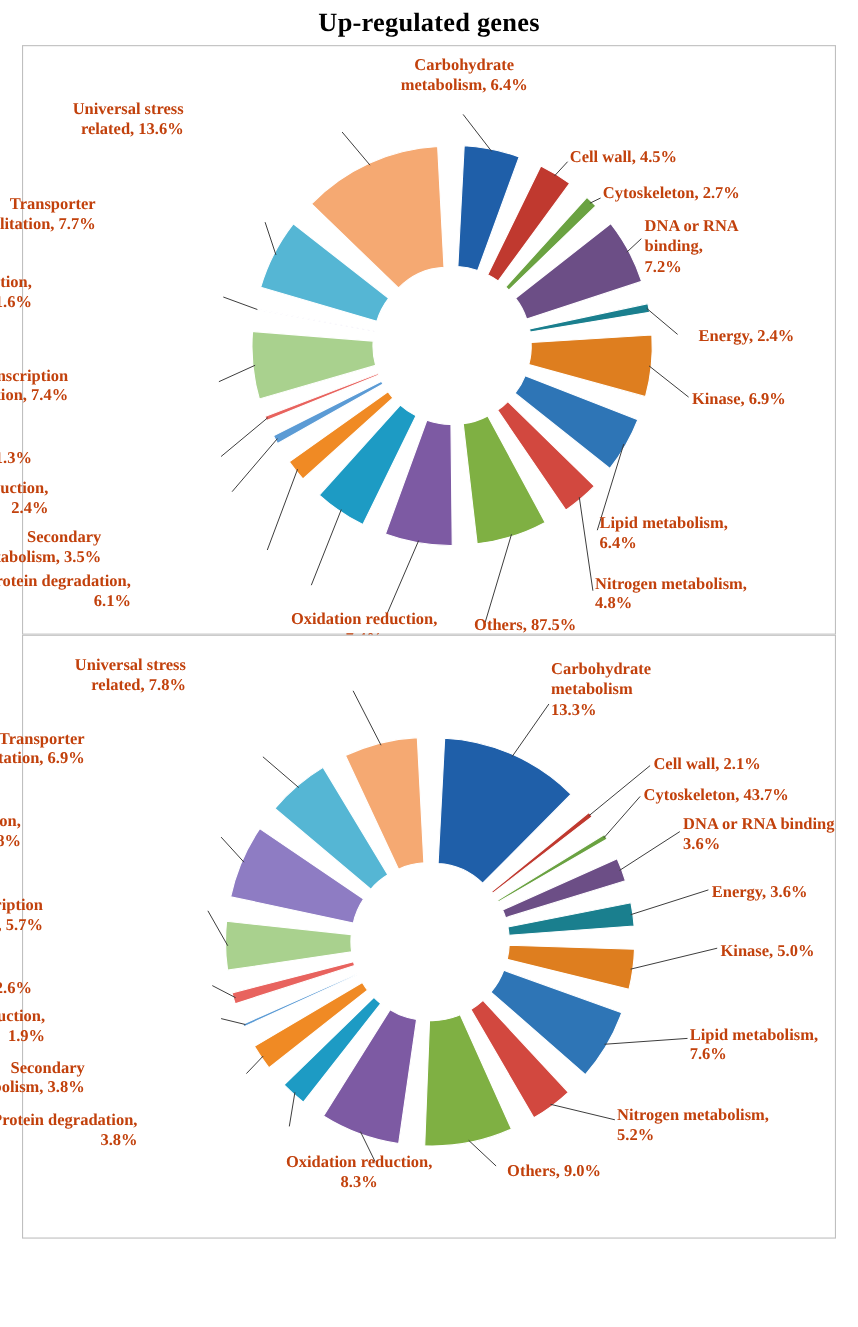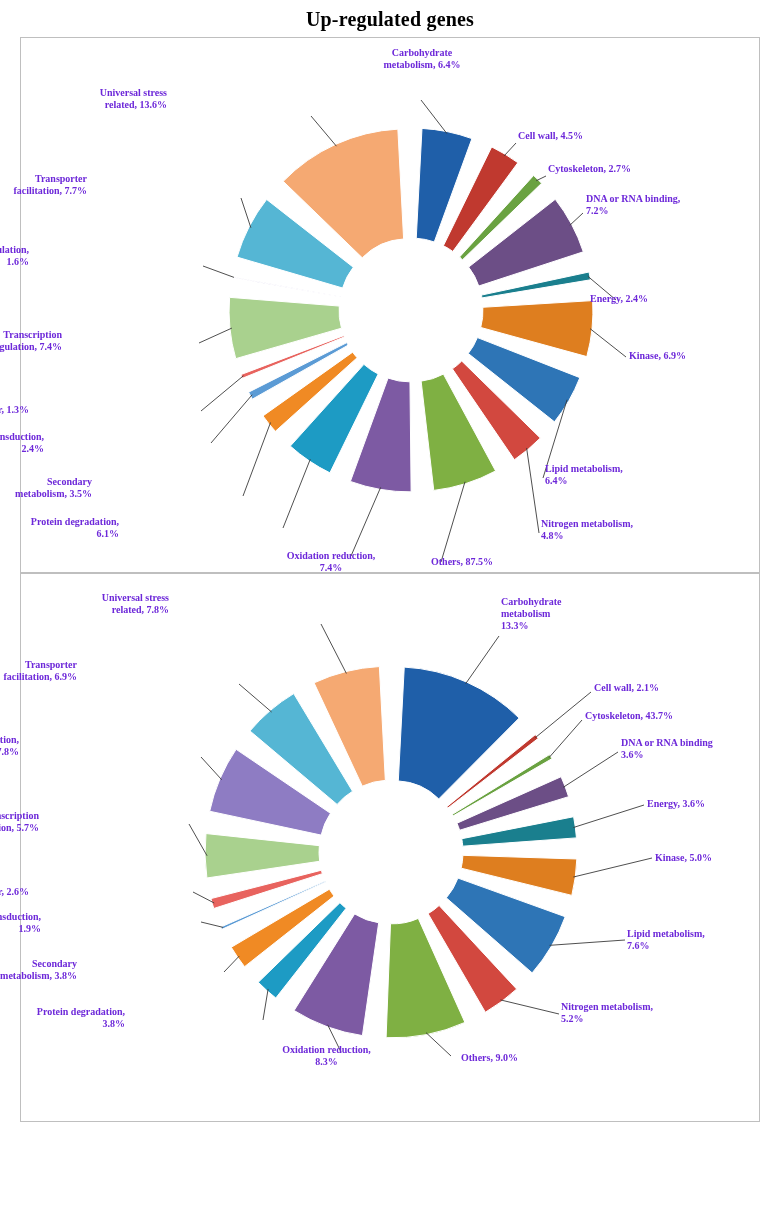--- a/index.html
+++ b/index.html
@@ -15,21 +15,21 @@
     position: relative;
     overflow: hidden;
   }
   .chart-block {
     position: relative;
     width: 780px;
   }
   .chart-title {
     text-align: center;
     font-family: "Liberation Serif", serif;
-    font-size: 20px;
+    font-size: 24px;
     font-weight: 700;
     letter-spacing: 0.2px;
     padding: 8px 0 6px 0;
   }
   .plot-frame {
     position: relative;
     margin: 0 auto;
     border: 1px solid #bfbfbf;
     background: #ffffff;
     box-sizing: border-box;
@@ -37,24 +37,24 @@
   #chart-up .plot-frame { width: 740px; height: 536px; }
   #chart-down .plot-frame { width: 740px; height: 549px; }
   .pie-svg {
     position: absolute;
     left: 0;
     top: 0;
   }
   .pie-label {
     position: absolute;
     font-family: "Liberation Serif", serif;
-    font-size: 10px;
+    font-size: 15px;
     font-weight: 700;
     line-height: 1.22;
-    color: #6d28d9;
+    color: #c2410c;
     white-space: pre-line;
   }
   .lbl-left { text-align: right; }
   .lbl-right { text-align: left; }
   .lbl-center { text-align: center; }
 </style>
 </head>
 <body>
 
 <div class="chart-block" id="chart-up">
@@ -134,21 +134,21 @@
         <polyline points="229.8763422518992,189.77826181982607 220,160" fill="none" stroke="#3b3b3b" stroke-width="0.9"></polyline>
         <polyline points="315.4123954212088,108.1809252767008 290,78" fill="none" stroke="#3b3b3b" stroke-width="0.9"></polyline>
       </svg>
     <div id="labels-up">
         <div class="pie-label lbl-center" style="left: 326px; top: 9px; width: 150px;">Carbohydrate
 metabolism, 6.4%</div>
         <div class="pie-label lbl-right" style="left: 497px; top: 92px; width: 130px;">Cell wall, 4.5%</div>
         <div class="pie-label lbl-right" style="left: 527px; top: 125px; width: 150px;">Cytoskeleton, 2.7%</div>
         <div class="pie-label lbl-right" style="left: 565px; top: 155px; width: 140px;">DNA or RNA binding,
 7.2%</div>
-        <div class="pie-label lbl-right" style="left: 569px; top: 255px; width: 110px;">Energy, 2.4%</div>
+        <div class="pie-label lbl-right" style="left: 614px; top: 255px; width: 110px;">Energy, 2.4%</div>
         <div class="pie-label lbl-right" style="left: 608px; top: 312px; width: 100px;">Kinase, 6.9%</div>
         <div class="pie-label lbl-right" style="left: 524px; top: 425px; width: 130px;">Lipid metabolism,
 6.4%</div>
         <div class="pie-label lbl-right" style="left: 520px; top: 480px; width: 150px;">Nitrogen metabolism,
 4.8%</div>
         <div class="pie-label lbl-right" style="left: 410px; top: 518px; width: 110px;">Others, 87.5%</div>
         <div class="pie-label lbl-center" style="left: 230px; top: 512px; width: 160px;">Oxidation reduction,
 7.4%</div>
         <div class="pie-label lbl-left" style="right: 640px; top: 478px; width: 160px;">Protein degradation,
 6.1%</div>

